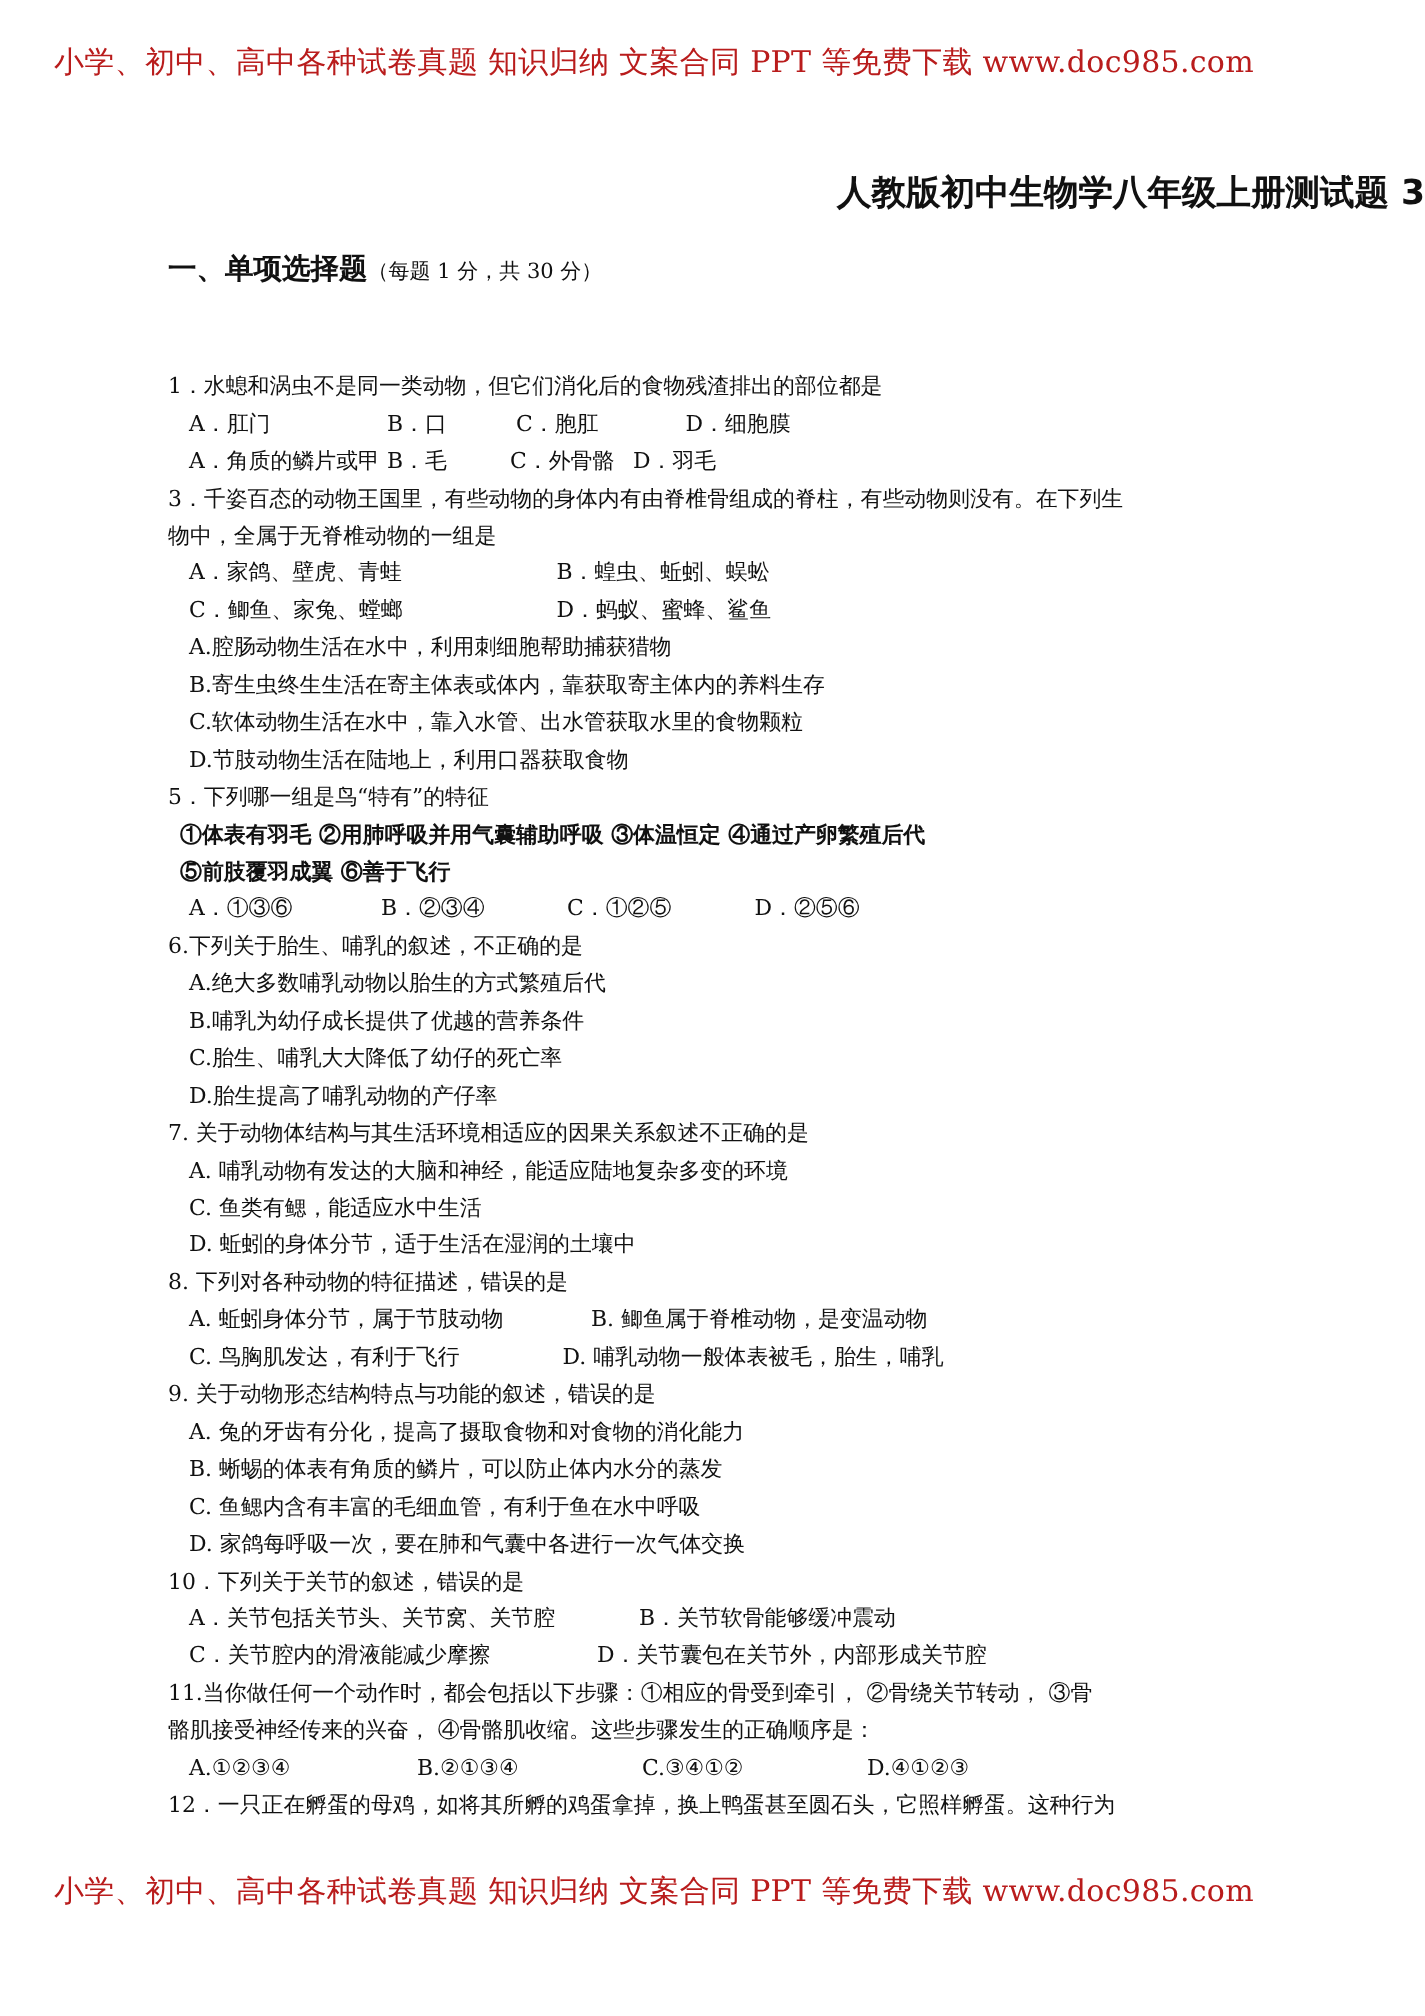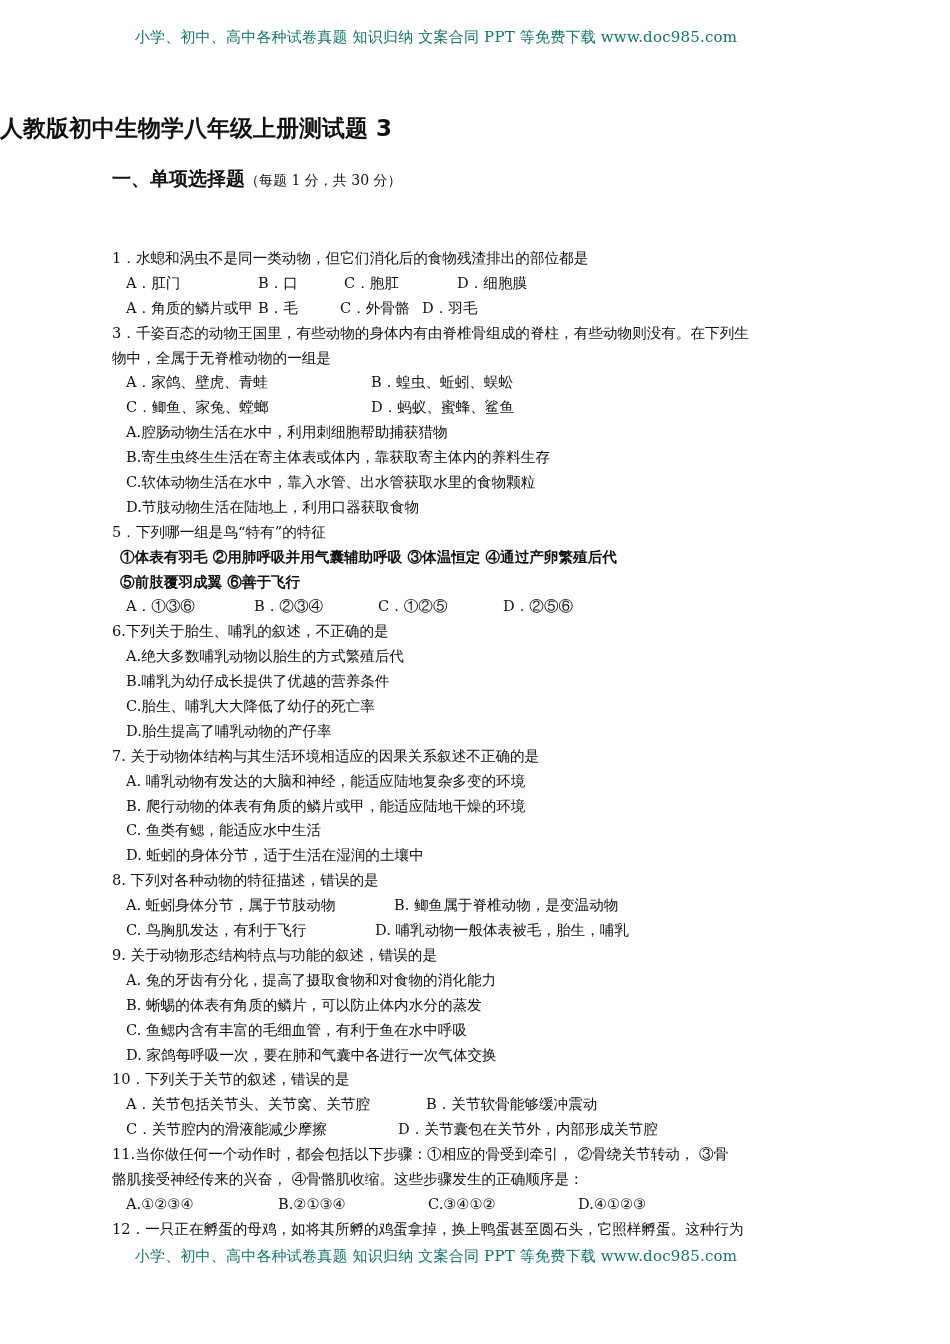--- a/index.html
+++ b/index.html
@@ -1,22 +1,22 @@
 <!DOCTYPE html>
 <html><head>
 <meta charset="utf-8">
 <style>
   html, body { margin: 0; padding: 0; background: #ffffff; }
   body { width: 950px; height: 1344px; position: relative; overflow: hidden;
          font-family: "DejaVu Serif", "Liberation Serif", serif; color: #111; }
   .page-header, .page-footer { position: absolute; left: 0; width: 872px; text-align: center;
-         font-size: 15px; color: #0f766e; letter-spacing: 0.2px; }
+         font-size: 20px; color: #b91c1c; letter-spacing: 0.2px; }
   .page-header { top: 28px; }
   .page-footer { top: 1247px; }
-  .doc-title { position: absolute; top: 113px; left: 0; width: 950px; text-align: left;
+  .doc-title { position: absolute; top: 113px; left: 0; width: 950px; text-align: right;
          font-size: 23px; font-weight: bold; font-family: "DejaVu Sans", "Liberation Sans", sans-serif; }
   .section-title { position: absolute; top: 166px; left: 112px; font-size: 19px; font-weight: bold;
          font-family: "DejaVu Sans", "Liberation Sans", sans-serif; text-align: right; }
   .section-title .note { font-weight: normal; font-size: 14px; font-family: "DejaVu Serif", "Liberation Serif", serif; }
   .content { position: absolute; top: 202px; left: 112px; width: 730px; font-size: 14.6px; margin-top: 44px; }
   .line { height: 24.9px; line-height: 24.9px; white-space: nowrap; }
   .indent { padding-left: 14px; }
   .indent2 { padding-left: 8px; font-weight: bold; }
   .opt { display: inline-block; }
 </style>
@@ -64,21 +64,20 @@
   </div>
 
   <div class="line">6.下列关于胎生、哺乳的叙述，不正确的是</div>
   <div class="line indent">A.绝大多数哺乳动物以胎生的方式繁殖后代</div>
   <div class="line indent">B.哺乳为幼仔成长提供了优越的营养条件</div>
   <div class="line indent">C.胎生、哺乳大大降低了幼仔的死亡率</div>
   <div class="line indent">D.胎生提高了哺乳动物的产仔率</div>
 
   <div class="line">7. 关于动物体结构与其生活环境相适应的因果关系叙述不正确的是</div>
   <div class="line indent">A. 哺乳动物有发达的大脑和神经，能适应陆地复杂多变的环境</div>
-  <div class="line indent">B. 爬行动物的体表有角质的鳞片或甲，能适应陆地干燥的环境</div>
   <div class="line indent">C. 鱼类有鳃，能适应水中生活</div>
   <div class="line indent">D. 蚯蚓的身体分节，适于生活在湿润的土壤中</div>
 
   <div class="line">8. 下列对各种动物的特征描述，错误的是</div>
   <div class="line indent">
     <span class="opt" style="width:268px">A. 蚯蚓身体分节，属于节肢动物</span><span class="opt">B. 鲫鱼属于脊椎动物，是变温动物</span>
   </div>
   <div class="line indent">
     <span class="opt" style="width:249px">C. 鸟胸肌发达，有利于飞行</span><span class="opt">D. 哺乳动物一般体表被毛，胎生，哺乳</span>
   </div>

